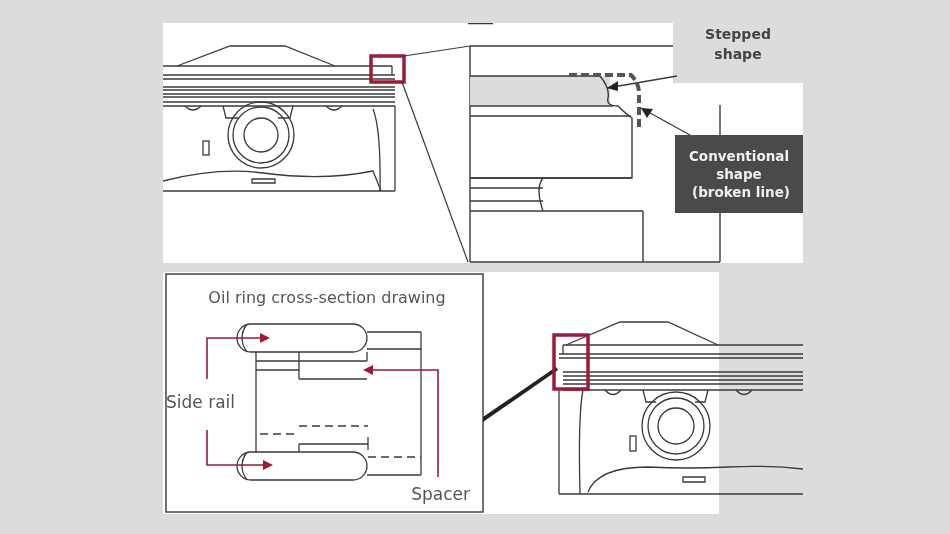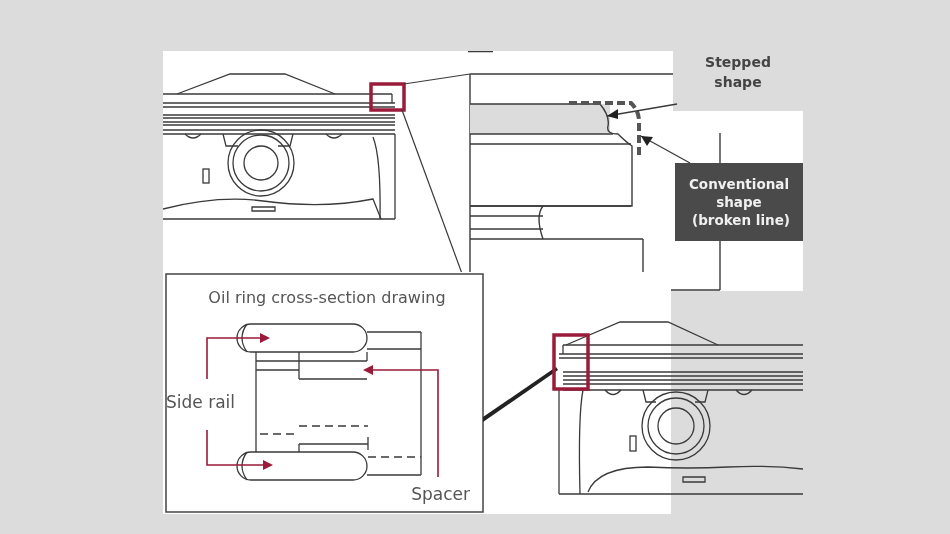--- a/index.html
+++ b/index.html
@@ -4,22 +4,22 @@
 <style>
   html, body { margin: 0; padding: 0; }
   body {
     width: 950px; height: 534px;
     background: #dcdcdc;
     position: relative;
     overflow: hidden;
     font-family: "DejaVu Sans", sans-serif;
   }
   .panel { position: absolute; background: #ffffff; }
-  #top-panel { left: 163px; top: 23px; width: 640px; height: 240px; margin-top: 28px; }
-  #bottom-panel { left: 163px; top: 272px; width: 508px; height: 242px; }
+  #top-panel { left: 163px; top: 23px; width: 640px; height: 240px; }
+  #bottom-panel { left: 163px; top: 272px; width: 556px; height: 242px; }
   svg { position: absolute; left: 0; top: 0; }
   .lbl { font-family: "DejaVu Sans", sans-serif; }
 </style>
 </head>
 <body>
 
 <div class="panel" id="top-panel">
   <svg width="640" height="240" viewBox="0 0 640 240">
 
     <g stroke="#3a3a3a" fill="none" stroke-width="1.3">

